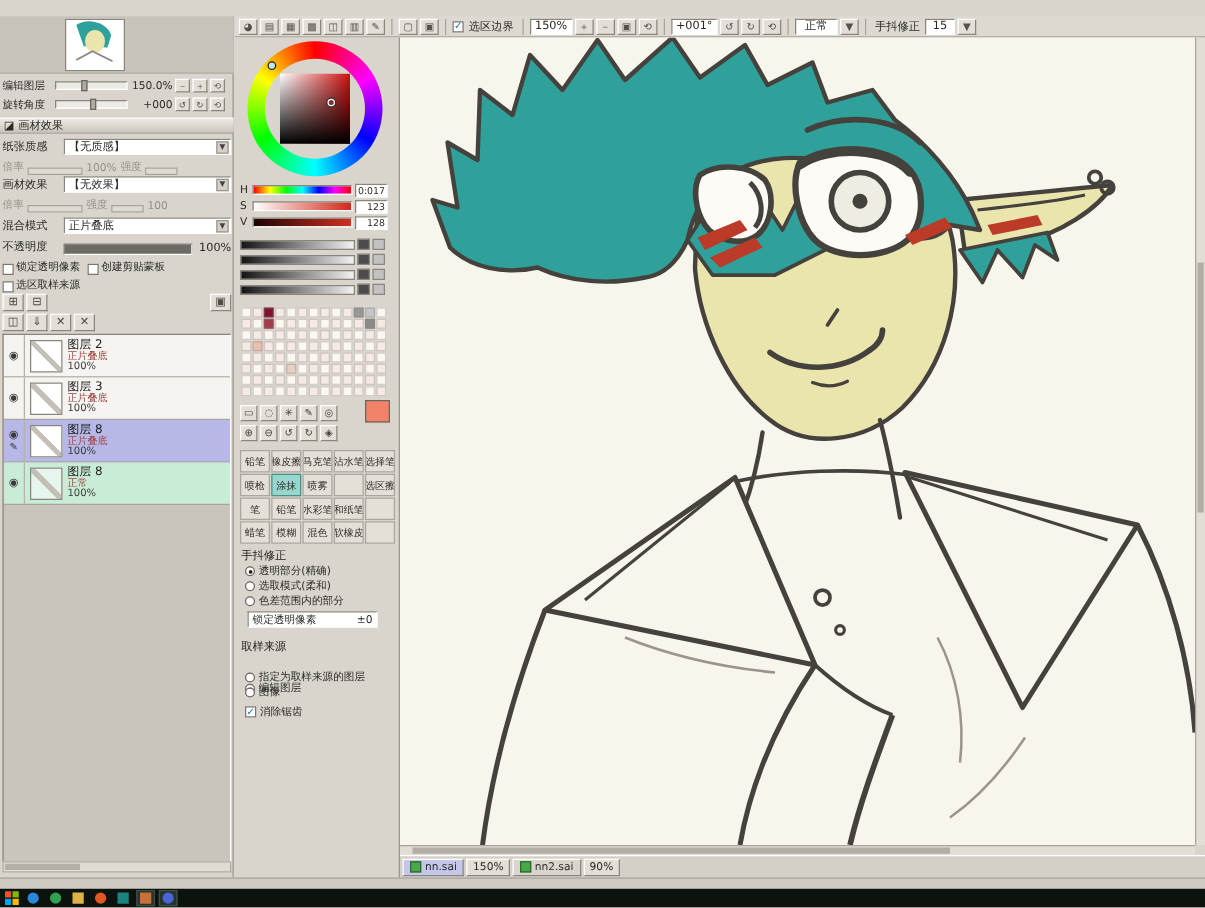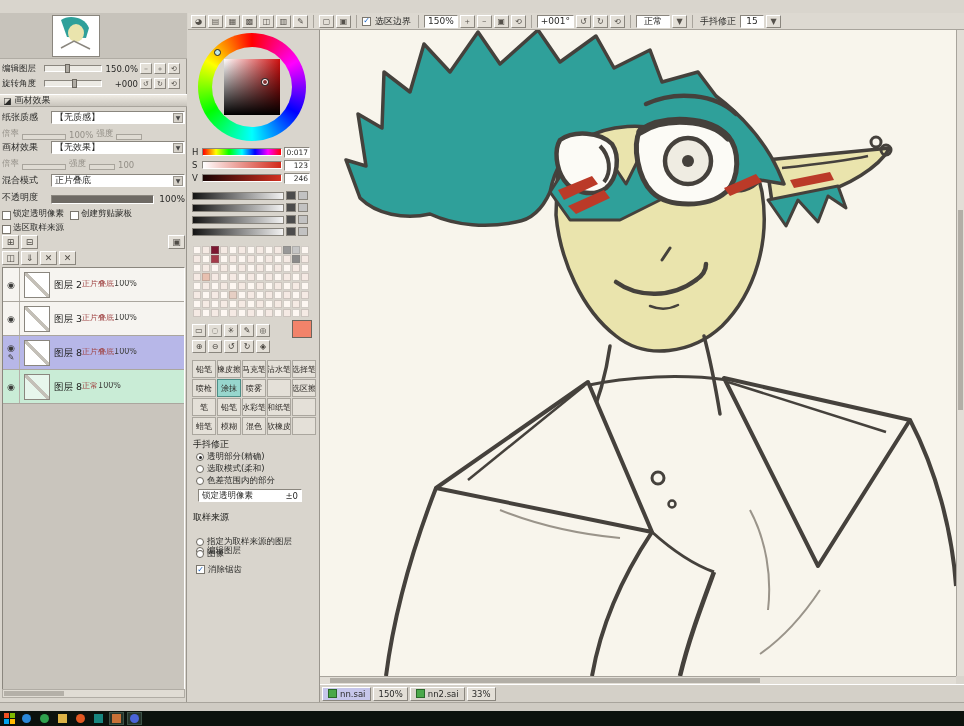--- a/index.html
+++ b/index.html
@@ -50,21 +50,21 @@
   .layerlist{position:absolute;left:2px;top:254px;width:183px;height:424px;background:#c9c5bd;
     border:1px solid;border-color:#8a867e #fff #fff #8a867e;overflow:hidden}
   .lrow{position:relative;width:100%;height:34px;background:#f6f4f0;border-bottom:1px solid #aaa69e;display:flex;align-items:center}
   .lrow.sel{background:var(--accent_selected)}
   .lrow.mint{background:var(--accent_layer1)}
   .leye{width:17px;height:100%;border-right:1px solid #b5b1a9;display:flex;flex-direction:column;align-items:center;justify-content:center;font-size:9px;color:#3a3a38}
   .leye .lpen{font-size:8px;font-style:normal}
   .lthumb{width:26px;height:26px;background:#fff;border:1px solid #8a867e;margin:0 4px;
     background-image:linear-gradient(45deg,transparent 44%,#c4c0b8 44%,#c4c0b8 56%,transparent 56%)}
   .lrow.mint .lthumb{background-color:#e7f6ec}
-  .ltext{display:flex;line-height:1.05;overflow:hidden}
+  .ltext{display:flex;flex-direction:column;line-height:1.05;overflow:hidden}
   .lname{font-size:9.5px;color:#1c1c1a}
   .lmode{font-size:8px;color:#a04444}
   .lopacity{font-size:8px;color:#3c3c3a}
   .panelhscroll{position:absolute;left:2px;bottom:4px;width:183px;height:9px;background:#e0dcd4;border:1px solid #b0aca4}
   .panelhscroll .thumb{position:absolute;left:1px;top:1px;width:60px;height:5px;background:#b4b0a8}
   
   .midpanel{position:absolute;left:188px;top:30px;width:132px;height:672px;background:#d9d5cd;border-right:1px solid #9a968e;overflow:hidden}
   .wheel{position:absolute;left:10px;top:3px;width:108px;height:108px}
   .ring{position:absolute;inset:0;border-radius:50%;
     background:conic-gradient(#f00,#f0f 60deg,#00f 120deg,#0ff 180deg,#0f0 240deg,#ff0 300deg,#f00)}
@@ -398,21 +398,21 @@
       <span class="cval">0:017</span>
     </div>
     <div class="crow" style="top:129px">
       <span class="clabel">S</span>
       <span class="cbar sat"></span>
       <span class="cval">123</span>
     </div>
     <div class="crow" style="top:142px">
       <span class="clabel">V</span>
       <span class="cbar val"></span>
-      <span class="cval">246</span>
+      <span class="cval">128</span>
     </div>
 
     <div class="grow" style="top:160px">
         <span class="gbar"></span>
         <span class="gbx d"></span>
         <span class="gbx l"></span>
       </div>
     <div class="grow" style="top:172px">
         <span class="gbar"></span>
         <span class="gbx d"></span>
@@ -700,21 +700,21 @@
   <div class="statusbar">
     <div class="ftab active">
       <span class="ficon"></span>
       <span>nn.sai</span>
     </div>
     <div class="fzoom">150%</div>
     <div class="ftab">
       <span class="ficon"></span>
       <span>nn2.sai</span>
     </div>
-    <div class="fzoom">33%</div>
+    <div class="fzoom">90%</div>
   </div>
 
   <div class="winedge"></div>
   <div class="taskbar">
     <div class="startbtn">
         <div style="background: rgb(242, 80, 34);"></div>
         <div style="background: rgb(127, 186, 0);"></div>
         <div style="background: rgb(0, 164, 239);"></div>
         <div style="background: rgb(255, 185, 0);"></div>
       </div>

